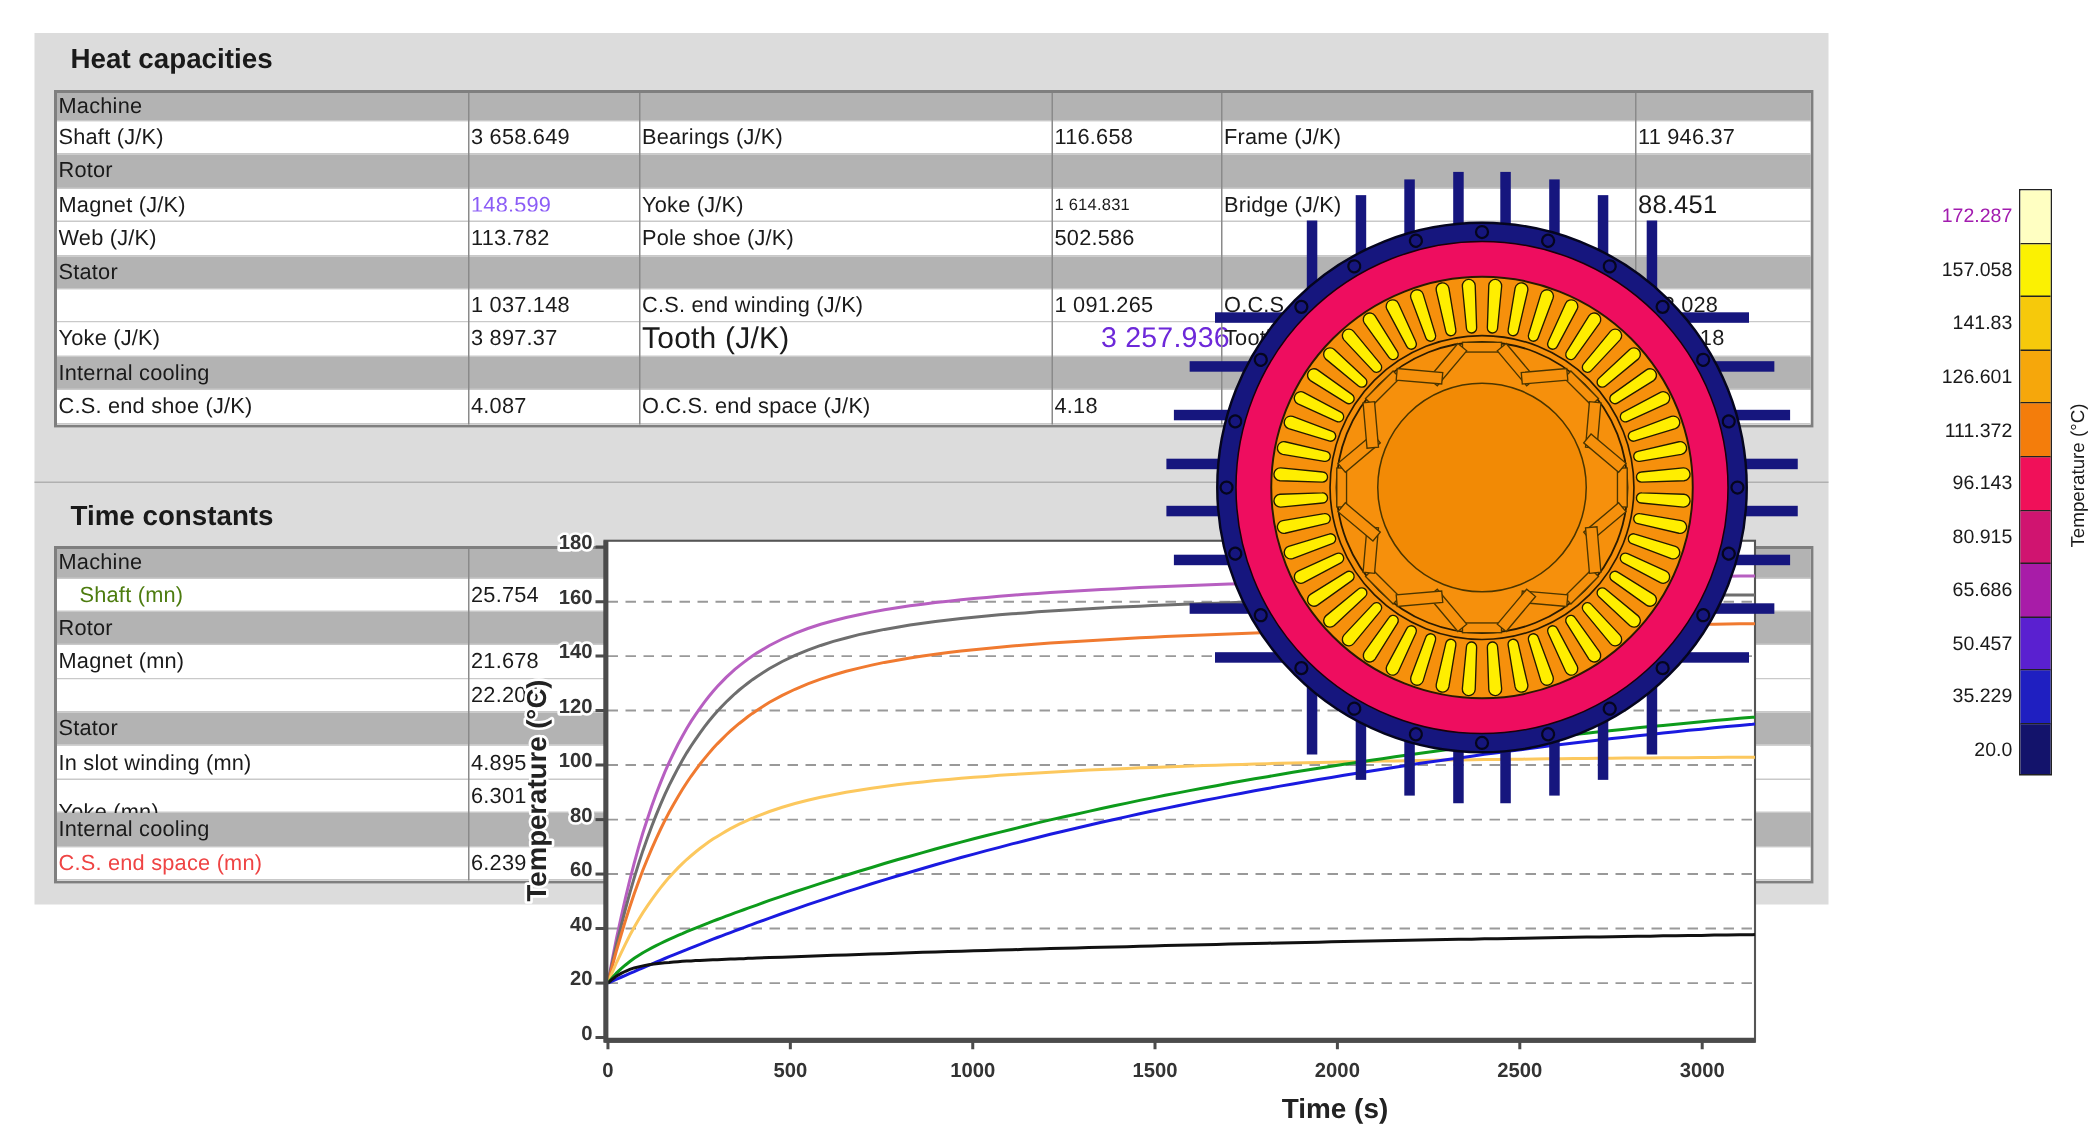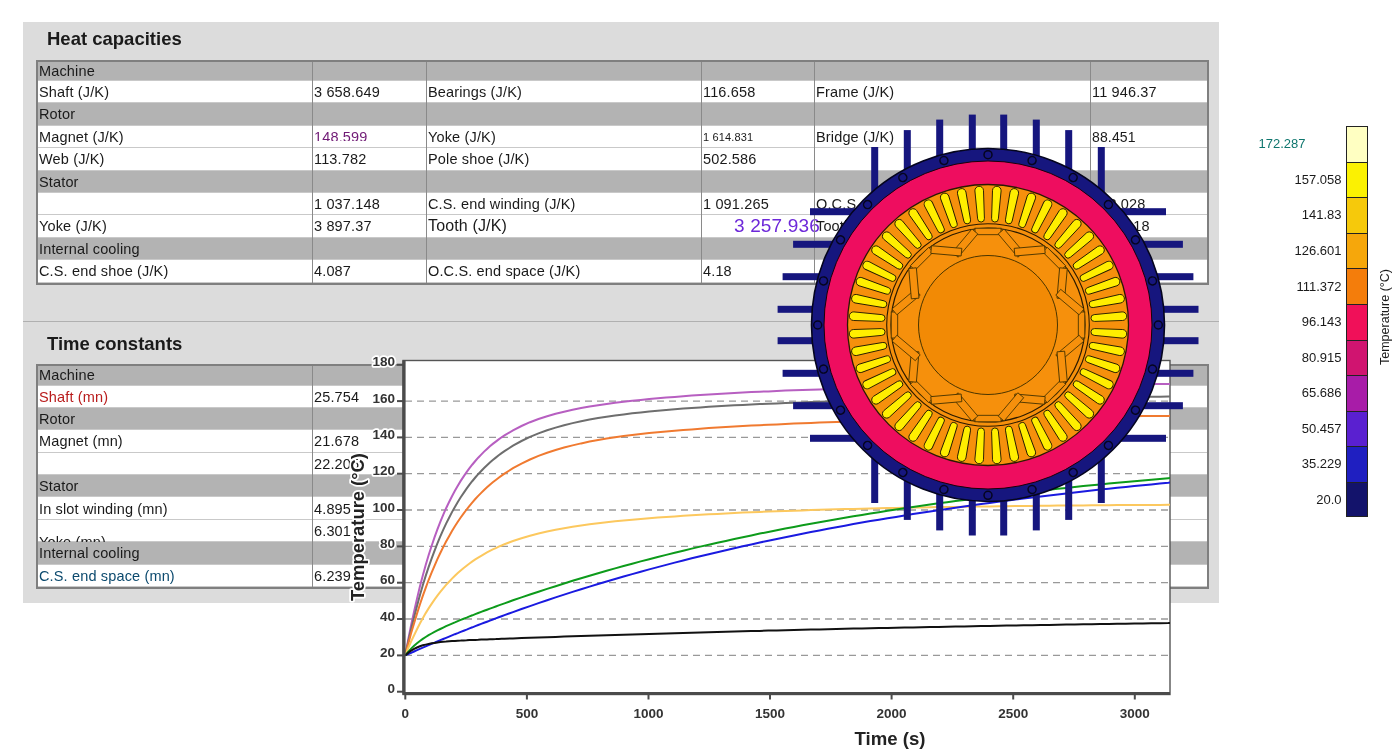--- a/index.html
+++ b/index.html
@@ -14,83 +14,83 @@
       <div style="position:absolute;left:1px;top:19.5px;width:271px;height:22.4px;line-height:22.4px;font-size:14.5px;letter-spacing:0.15px;color:#1a1a1a;white-space:nowrap;overflow:hidden">Shaft (J/K)</div>
       <div style="position:absolute;left:276px;top:19.5px;width:110px;height:22.4px;line-height:22.4px;font-size:14.5px;letter-spacing:0.15px;color:#1a1a1a;white-space:nowrap;overflow:hidden">3 658.649</div>
       <div style="position:absolute;left:390px;top:19.5px;width:271px;height:22.4px;line-height:22.4px;font-size:14.5px;letter-spacing:0.15px;color:#1a1a1a;white-space:nowrap;overflow:hidden">Bearings (J/K)</div>
       <div style="position:absolute;left:665px;top:19.5px;width:109px;height:22.4px;line-height:22.4px;font-size:14.5px;letter-spacing:0.15px;color:#1a1a1a;white-space:nowrap;overflow:hidden">116.658</div>
       <div style="position:absolute;left:778px;top:19.5px;width:272px;height:22.4px;line-height:22.4px;font-size:14.5px;letter-spacing:0.15px;color:#1a1a1a;white-space:nowrap;overflow:hidden">Frame (J/K)</div>
       <div style="position:absolute;left:1054px;top:19.5px;width:112px;height:22.4px;line-height:22.4px;font-size:14.5px;letter-spacing:0.15px;color:#1a1a1a;white-space:nowrap;overflow:hidden">11 946.37</div>
       <div style="position:absolute;left:0;top:41.9px;width:100%;height:22.4px;background:#b3b3b3;border-bottom:1px solid #c9c9c9;box-sizing:border-box"></div>
       <div style="position:absolute;left:1px;top:41.9px;width:271px;height:22.4px;line-height:22.4px;font-size:14.5px;letter-spacing:0.15px;color:#1a1a1a;white-space:nowrap;overflow:hidden">Rotor</div>
       <div style="position:absolute;left:0;top:64.3px;width:100%;height:22.4px;background:#ffffff;border-bottom:1px solid #c9c9c9;box-sizing:border-box"></div>
       <div style="position:absolute;left:1px;top:64.3px;width:271px;height:26px;line-height:22.4px;font-size:14.5px;letter-spacing:0.15px;color:#1a1a1a;white-space:nowrap;overflow:hidden">Magnet (J/K)</div>
-      <div style="position:absolute;left:276px;top:64.3px;width:110px;height:15px;line-height:22.4px;font-size:14.5px;letter-spacing:0.15px;color:#701a75;white-space:nowrap;overflow:hidden">148.599</div>
+      <div style="position:absolute;left:276px;top:64.3px;width:110px;height:15px;line-height:22.4px;font-size:14.5px;letter-spacing:0.15px;color:#8b5cf6;white-space:nowrap;overflow:hidden">148.599</div>
       <div style="position:absolute;left:390px;top:64.3px;width:271px;height:22.4px;line-height:22.4px;font-size:14.5px;letter-spacing:0.15px;color:#1a1a1a;white-space:nowrap;overflow:hidden">Yoke (J/K)</div>
       <div style="position:absolute;left:665px;top:64.3px;width:109px;height:22.4px;line-height:22.4px;font-size:11px;letter-spacing:0.15px;color:#1a1a1a;white-space:nowrap;overflow:hidden">1 614.831</div>
       <div style="position:absolute;left:778px;top:64.3px;width:272px;height:22.4px;line-height:22.4px;font-size:14.5px;letter-spacing:0.15px;color:#1a1a1a;white-space:nowrap;overflow:hidden">Bridge (J/K)</div>
-      <div style="position:absolute;left:1054px;top:64.3px;width:112px;height:39px;line-height:22.4px;font-size:14px;letter-spacing:0.15px;color:#1a1a1a;white-space:nowrap;overflow:hidden">88.451</div>
+      <div style="position:absolute;left:1054px;top:64.3px;width:112px;height:39px;line-height:22.4px;font-size:17px;letter-spacing:0.15px;color:#1a1a1a;white-space:nowrap;overflow:hidden">88.451</div>
       <div style="position:absolute;left:0;top:86.69999999999999px;width:100%;height:22.4px;background:#ffffff;border-bottom:1px solid #c9c9c9;box-sizing:border-box"></div>
       <div style="position:absolute;left:1px;top:86.69999999999999px;width:271px;height:22.4px;line-height:22.4px;font-size:14.5px;letter-spacing:0.15px;color:#1a1a1a;white-space:nowrap;overflow:hidden">Web (J/K)</div>
       <div style="position:absolute;left:276px;top:86.69999999999999px;width:110px;height:22.4px;line-height:22.4px;font-size:14.5px;letter-spacing:0.15px;color:#1a1a1a;white-space:nowrap;overflow:hidden">113.782</div>
       <div style="position:absolute;left:390px;top:86.69999999999999px;width:271px;height:22.4px;line-height:22.4px;font-size:14.5px;letter-spacing:0.15px;color:#1a1a1a;white-space:nowrap;overflow:hidden">Pole shoe (J/K)</div>
       <div style="position:absolute;left:665px;top:86.69999999999999px;width:109px;height:22.4px;line-height:22.4px;font-size:14.5px;letter-spacing:0.15px;color:#1a1a1a;white-space:nowrap;overflow:hidden">502.586</div>
       <div style="position:absolute;left:0;top:109.1px;width:100%;height:22.4px;background:#b3b3b3;border-bottom:1px solid #c9c9c9;box-sizing:border-box"></div>
       <div style="position:absolute;left:1px;top:109.1px;width:271px;height:22.4px;line-height:22.4px;font-size:14.5px;letter-spacing:0.15px;color:#1a1a1a;white-space:nowrap;overflow:hidden">Stator</div>
       <div style="position:absolute;left:0;top:131.5px;width:100%;height:22.4px;background:#ffffff;border-bottom:1px solid #c9c9c9;box-sizing:border-box"></div>
       <div style="position:absolute;left:276px;top:131.5px;width:110px;height:22.4px;line-height:22.4px;font-size:14.5px;letter-spacing:0.15px;color:#1a1a1a;white-space:nowrap;overflow:hidden">1 037.148</div>
       <div style="position:absolute;left:390px;top:131.5px;width:271px;height:22.4px;line-height:22.4px;font-size:14.5px;letter-spacing:0.15px;color:#1a1a1a;white-space:nowrap;overflow:hidden">C.S. end winding (J/K)</div>
       <div style="position:absolute;left:665px;top:131.5px;width:109px;height:22.4px;line-height:22.4px;font-size:14.5px;letter-spacing:0.15px;color:#1a1a1a;white-space:nowrap;overflow:hidden">1 091.265</div>
       <div style="position:absolute;left:778px;top:131.5px;width:272px;height:22.4px;line-height:22.4px;font-size:14.5px;letter-spacing:0.15px;color:#1a1a1a;white-space:nowrap;overflow:hidden">O.C.S. end winding (J/K)</div>
       <div style="position:absolute;left:1054px;top:131.5px;width:112px;height:22.4px;line-height:22.4px;font-size:14.5px;letter-spacing:0.15px;color:#1a1a1a;white-space:nowrap;overflow:hidden">192.028</div>
       <div style="position:absolute;left:0;top:153.9px;width:100%;height:22.4px;background:#ffffff;border-bottom:1px solid #c9c9c9;box-sizing:border-box"></div>
       <div style="position:absolute;left:1px;top:153.9px;width:271px;height:22.4px;line-height:22.4px;font-size:14.5px;letter-spacing:0.15px;color:#1a1a1a;white-space:nowrap;overflow:hidden">Yoke (J/K)</div>
       <div style="position:absolute;left:276px;top:153.9px;width:110px;height:22.4px;line-height:22.4px;font-size:14.5px;letter-spacing:0.15px;color:#1a1a1a;white-space:nowrap;overflow:hidden">3 897.37</div>
-      <div style="position:absolute;left:390px;top:153.9px;width:271px;height:22.4px;line-height:22.4px;font-size:16px;letter-spacing:0.15px;color:#1a1a1a;white-space:nowrap;overflow:hidden">Tooth (J/K)</div>
+      <div style="position:absolute;left:390px;top:153.9px;width:271px;height:22.4px;line-height:22.4px;font-size:20px;letter-spacing:0.15px;color:#1a1a1a;white-space:nowrap;overflow:hidden">Tooth (J/K)</div>
       <div style="position:absolute;left:696px;top:153.9px;width:109px;height:22.4px;line-height:22.4px;font-size:19px;letter-spacing:0.15px;color:#6d28d9;white-space:nowrap;overflow:hidden">3 257.936</div>
       <div style="position:absolute;left:778px;top:153.9px;width:272px;height:22.4px;line-height:22.4px;font-size:14.5px;letter-spacing:0.15px;color:#1a1a1a;white-space:nowrap;overflow:hidden">Tooth foot (J/K)</div>
       <div style="position:absolute;left:1054px;top:153.9px;width:112px;height:22.4px;line-height:22.4px;font-size:14.5px;letter-spacing:0.15px;color:#1a1a1a;white-space:nowrap;overflow:hidden">3 483.18</div>
       <div style="position:absolute;left:0;top:176.3px;width:100%;height:22.4px;background:#b3b3b3;border-bottom:1px solid #c9c9c9;box-sizing:border-box"></div>
       <div style="position:absolute;left:1px;top:176.3px;width:271px;height:22.4px;line-height:22.4px;font-size:14.5px;letter-spacing:0.15px;color:#1a1a1a;white-space:nowrap;overflow:hidden">Internal cooling</div>
       <div style="position:absolute;left:0;top:198.70000000000002px;width:100%;height:22.4px;background:#ffffff;border-bottom:1px solid #c9c9c9;box-sizing:border-box"></div>
       <div style="position:absolute;left:1px;top:198.70000000000002px;width:271px;height:22.4px;line-height:22.4px;font-size:14.5px;letter-spacing:0.15px;color:#1a1a1a;white-space:nowrap;overflow:hidden">C.S. end shoe (J/K)</div>
       <div style="position:absolute;left:276px;top:198.70000000000002px;width:110px;height:22.4px;line-height:22.4px;font-size:14.5px;letter-spacing:0.15px;color:#1a1a1a;white-space:nowrap;overflow:hidden">4.087</div>
       <div style="position:absolute;left:390px;top:198.70000000000002px;width:271px;height:22.4px;line-height:22.4px;font-size:14.5px;letter-spacing:0.15px;color:#1a1a1a;white-space:nowrap;overflow:hidden">O.C.S. end space (J/K)</div>
       <div style="position:absolute;left:665px;top:198.70000000000002px;width:109px;height:22.4px;line-height:22.4px;font-size:14.5px;letter-spacing:0.15px;color:#1a1a1a;white-space:nowrap;overflow:hidden">4.18</div>
       <div style="position:absolute;left:274px;top:0;width:1px;height:221.1px;background:#8a8a8a"></div>
       <div style="position:absolute;left:388px;top:0;width:1px;height:221.1px;background:#8a8a8a"></div>
       <div style="position:absolute;left:663px;top:0;width:1px;height:221.1px;background:#8a8a8a"></div>
       <div style="position:absolute;left:776px;top:0;width:1px;height:221.1px;background:#8a8a8a"></div>
       <div style="position:absolute;left:1052px;top:0;width:1px;height:221.1px;background:#8a8a8a"></div>
     </div>
 <div style="position:absolute;left:36px;top:364px;width:1169px;height:221.1px;border:2px solid #7f7f7f;background:#fff">
       <div style="position:absolute;left:0;top:0px;width:100%;height:19.5px;background:#b3b3b3;border-bottom:1px solid #c9c9c9;box-sizing:border-box"></div>
       <div style="position:absolute;left:1px;top:0px;width:271px;height:19.5px;line-height:19.5px;font-size:14.5px;letter-spacing:0.15px;color:#1a1a1a;white-space:nowrap;overflow:hidden">Machine</div>
       <div style="position:absolute;left:0;top:19.5px;width:100%;height:22.4px;background:#ffffff;border-bottom:1px solid #c9c9c9;box-sizing:border-box"></div>
-      <div style="position:absolute;left:1px;top:19.5px;width:271px;height:22.4px;line-height:22.4px;font-size:14.5px;letter-spacing:0.15px;color:#b91c1c;white-space:nowrap;overflow:hidden">Shaft (mn)</div>
+      <div style="position:absolute;left:15px;top:19.5px;width:271px;height:22.4px;line-height:22.4px;font-size:14.5px;letter-spacing:0.15px;color:#4d7c0f;white-space:nowrap;overflow:hidden">Shaft (mn)</div>
       <div style="position:absolute;left:276px;top:19.5px;width:110px;height:22.4px;line-height:22.4px;font-size:14.5px;letter-spacing:0.15px;color:#1a1a1a;white-space:nowrap;overflow:hidden">25.754</div>
       <div style="position:absolute;left:0;top:41.9px;width:100%;height:22.4px;background:#b3b3b3;border-bottom:1px solid #c9c9c9;box-sizing:border-box"></div>
       <div style="position:absolute;left:1px;top:41.9px;width:271px;height:22.4px;line-height:22.4px;font-size:14.5px;letter-spacing:0.15px;color:#1a1a1a;white-space:nowrap;overflow:hidden">Rotor</div>
       <div style="position:absolute;left:0;top:64.3px;width:100%;height:22.4px;background:#ffffff;border-bottom:1px solid #c9c9c9;box-sizing:border-box"></div>
       <div style="position:absolute;left:1px;top:64.3px;width:271px;height:22.4px;line-height:22.4px;font-size:14.5px;letter-spacing:0.15px;color:#1a1a1a;white-space:nowrap;overflow:hidden">Magnet (mn)</div>
       <div style="position:absolute;left:276px;top:64.3px;width:110px;height:22.4px;line-height:22.4px;font-size:14.5px;letter-spacing:0.15px;color:#1a1a1a;white-space:nowrap;overflow:hidden">21.678</div>
       <div style="position:absolute;left:0;top:86.69999999999999px;width:100%;height:22.4px;background:#ffffff;border-bottom:1px solid #c9c9c9;box-sizing:border-box"></div>
       <div style="position:absolute;left:276px;top:86.69999999999999px;width:110px;height:22.4px;line-height:22.4px;font-size:14.5px;letter-spacing:0.15px;color:#1a1a1a;white-space:nowrap;overflow:hidden">22.205</div>
       <div style="position:absolute;left:0;top:109.1px;width:100%;height:22.4px;background:#b3b3b3;border-bottom:1px solid #c9c9c9;box-sizing:border-box"></div>
       <div style="position:absolute;left:1px;top:109.1px;width:271px;height:22.4px;line-height:22.4px;font-size:14.5px;letter-spacing:0.15px;color:#1a1a1a;white-space:nowrap;overflow:hidden">Stator</div>
       <div style="position:absolute;left:0;top:131.5px;width:100%;height:22.4px;background:#ffffff;border-bottom:1px solid #c9c9c9;box-sizing:border-box"></div>
       <div style="position:absolute;left:1px;top:131.5px;width:271px;height:22.4px;line-height:22.4px;font-size:14.5px;letter-spacing:0.15px;color:#1a1a1a;white-space:nowrap;overflow:hidden">In slot winding (mn)</div>
       <div style="position:absolute;left:276px;top:131.5px;width:110px;height:22.4px;line-height:22.4px;font-size:14.5px;letter-spacing:0.15px;color:#1a1a1a;white-space:nowrap;overflow:hidden">4.895</div>
       <div style="position:absolute;left:0;top:153.9px;width:100%;height:22.4px;background:#ffffff;border-bottom:1px solid #c9c9c9;box-sizing:border-box"></div>
       <div style="position:absolute;left:1px;top:165px;width:271px;height:22.4px;line-height:22.4px;font-size:14.5px;letter-spacing:0.15px;color:#1a1a1a;white-space:nowrap;overflow:hidden">Yoke (mn)</div>
       <div style="position:absolute;left:276px;top:153.9px;width:110px;height:22.4px;line-height:22.4px;font-size:14.5px;letter-spacing:0.15px;color:#1a1a1a;white-space:nowrap;overflow:hidden">6.301</div>
       <div style="position:absolute;left:0;top:176.3px;width:100%;height:22.4px;background:#b3b3b3;border-bottom:1px solid #c9c9c9;box-sizing:border-box"></div>
       <div style="position:absolute;left:1px;top:176.3px;width:271px;height:22.4px;line-height:22.4px;font-size:14.5px;letter-spacing:0.15px;color:#1a1a1a;white-space:nowrap;overflow:hidden">Internal cooling</div>
       <div style="position:absolute;left:0;top:198.70000000000002px;width:100%;height:22.4px;background:#ffffff;border-bottom:1px solid #c9c9c9;box-sizing:border-box"></div>
-      <div style="position:absolute;left:1px;top:198.70000000000002px;width:271px;height:37px;line-height:22.4px;font-size:14.5px;letter-spacing:0.15px;color:#0c4a6e;white-space:nowrap;overflow:hidden">C.S. end space (mn)</div>
+      <div style="position:absolute;left:1px;top:198.70000000000002px;width:271px;height:37px;line-height:22.4px;font-size:14.5px;letter-spacing:0.15px;color:#ef4444;white-space:nowrap;overflow:hidden">C.S. end space (mn)</div>
       <div style="position:absolute;left:276px;top:198.70000000000002px;width:110px;height:22.4px;line-height:22.4px;font-size:14.5px;letter-spacing:0.15px;color:#1a1a1a;white-space:nowrap;overflow:hidden">6.239</div>
       <div style="position:absolute;left:274px;top:0;width:1px;height:221.1px;background:#8a8a8a"></div>
       <div style="position:absolute;left:388px;top:0;width:1px;height:221.1px;background:#8a8a8a"></div>
       <div style="position:absolute;left:663px;top:0;width:1px;height:221.1px;background:#8a8a8a"></div>
       <div style="position:absolute;left:776px;top:0;width:1px;height:221.1px;background:#8a8a8a"></div>
       <div style="position:absolute;left:1052px;top:0;width:1px;height:221.1px;background:#8a8a8a"></div>
     </div>
 <svg style="position:absolute;left:340px;top:350px" width="880" height="405" viewBox="0 0 880 405">
       <rect x="63.0" y="10.5" width="767.0" height="334.0" fill="#ffffff" stroke="#555" stroke-width="1.4"></rect>
       <line x1="65.0" y1="305.4" x2="830.0" y2="305.4" stroke="#999" stroke-width="1.3" stroke-dasharray="7,5"></line>
@@ -287,21 +287,21 @@
       <div style="height:34.55px;background:#f6c90b;border-bottom:1px solid #222;box-sizing:content-box"></div>
       <div style="height:34.55px;background:#f6a70b;border-bottom:1px solid #222;box-sizing:content-box"></div>
       <div style="height:34.55px;background:#f47d0b;border-bottom:1px solid #222;box-sizing:content-box"></div>
       <div style="height:34.55px;background:#f01059;border-bottom:1px solid #222;box-sizing:content-box"></div>
       <div style="height:34.55px;background:#d01470;border-bottom:1px solid #222;box-sizing:content-box"></div>
       <div style="height:34.55px;background:#a81ca8;border-bottom:1px solid #222;box-sizing:content-box"></div>
       <div style="height:34.55px;background:#5a20d0;border-bottom:1px solid #222;box-sizing:content-box"></div>
       <div style="height:34.55px;background:#1f1fc1;border-bottom:1px solid #222;box-sizing:content-box"></div>
       <div style="height:33.55px;background:#13136b;box-sizing:content-box"></div>
     </div>
-    <div style="position:absolute;left:1258.5px;top:126.3px;width:83px;height:35.5px;line-height:35.5px;text-align:left;font-size:13px;color:#0f766e">172.287</div>
+    <div style="position:absolute;left:1258.5px;top:126.3px;width:83px;height:35.5px;line-height:35.5px;text-align:right;font-size:13px;color:#a21caf">172.287</div>
     <div style="position:absolute;left:1258.5px;top:161.8px;width:83px;height:35.5px;line-height:35.5px;text-align:right;font-size:13px;color:#1a1a1a">157.058</div>
     <div style="position:absolute;left:1258.5px;top:197.4px;width:83px;height:35.5px;line-height:35.5px;text-align:right;font-size:13px;color:#1a1a1a">141.83</div>
     <div style="position:absolute;left:1258.5px;top:232.9px;width:83px;height:35.5px;line-height:35.5px;text-align:right;font-size:13px;color:#1a1a1a">126.601</div>
     <div style="position:absolute;left:1258.5px;top:268.5px;width:83px;height:35.5px;line-height:35.5px;text-align:right;font-size:13px;color:#1a1a1a">111.372</div>
     <div style="position:absolute;left:1258.5px;top:304.1px;width:83px;height:35.5px;line-height:35.5px;text-align:right;font-size:13px;color:#1a1a1a">96.143</div>
     <div style="position:absolute;left:1258.5px;top:339.6px;width:83px;height:35.5px;line-height:35.5px;text-align:right;font-size:13px;color:#1a1a1a">80.915</div>
     <div style="position:absolute;left:1258.5px;top:375.1px;width:83px;height:35.5px;line-height:35.5px;text-align:right;font-size:13px;color:#1a1a1a">65.686</div>
     <div style="position:absolute;left:1258.5px;top:410.7px;width:83px;height:35.5px;line-height:35.5px;text-align:right;font-size:13px;color:#1a1a1a">50.457</div>
     <div style="position:absolute;left:1258.5px;top:446.2px;width:83px;height:35.5px;line-height:35.5px;text-align:right;font-size:13px;color:#1a1a1a">35.229</div>
     <div style="position:absolute;left:1258.5px;top:481.8px;width:83px;height:35.5px;line-height:35.5px;text-align:right;font-size:13px;color:#1a1a1a">20.0</div>

